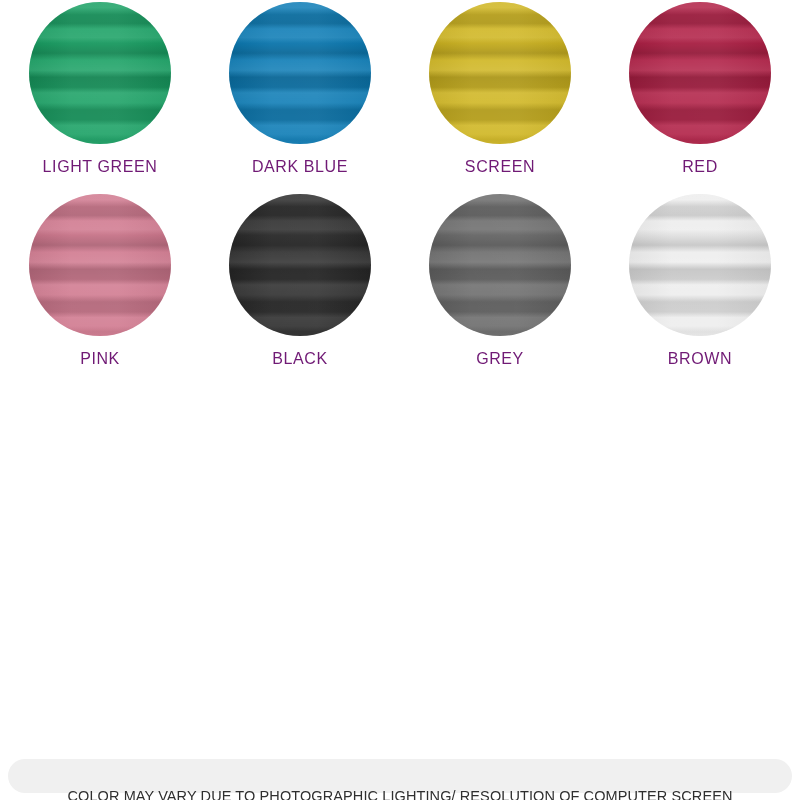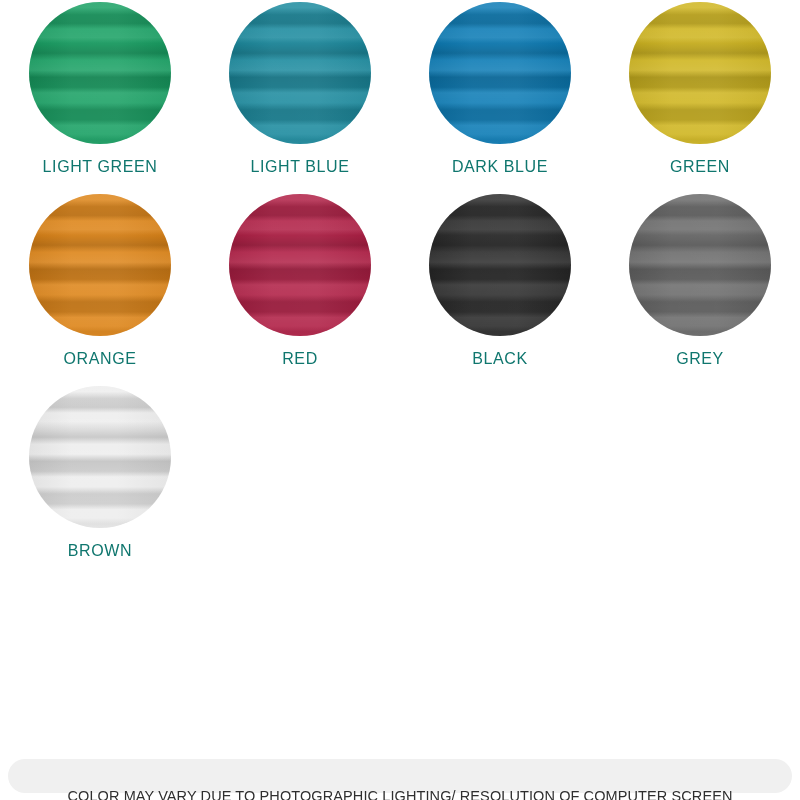--- a/index.html
+++ b/index.html
@@ -96,21 +96,21 @@
       rgba(255,255,255,0.05) 30%,
       rgba(255,255,255,0.06) 62%,
       rgba(0,0,0,0.04) 100%
     );
   }
 
   .swatch-label {
     margin-top: 14px;
     font-size: 16px;
     letter-spacing: 0.6px;
-    color: #0f766e;
+    color: #701a75;
     font-weight: 400;
     text-align: center;
     white-space: nowrap;
     font-family: "Liberation Sans", sans-serif;
   }
 
   .disclaimer-bar {
     position: absolute;
     left: 8px;
     top: 759px;
@@ -141,71 +141,62 @@
       <div class="swatch-disc-wrap">
         <div class="swatch-disc" style="background: rgb(24, 160, 99);">
           <div class="bands"></div>
           <div class="sheen"></div>
         </div>
       </div>
       <div class="swatch-label">LIGHT GREEN</div>
     </div>
 
 
-    <div class="swatch-cell">
-      <div class="swatch-disc-wrap">
-        <div class="swatch-disc" style="background: rgb(27, 138, 158);">
-          <div class="bands"></div>
-          <div class="sheen"></div>
-        </div>
-      </div>
-      <div class="swatch-label">LIGHT BLUE</div>
-    </div>
 
     <div class="swatch-cell">
       <div class="swatch-disc-wrap">
         <div class="swatch-disc" style="background: rgb(11, 123, 181);">
           <div class="bands"></div>
           <div class="sheen"></div>
         </div>
       </div>
       <div class="swatch-label">DARK BLUE</div>
     </div>
 
     <div class="swatch-cell">
       <div class="swatch-disc-wrap">
         <div class="swatch-disc" style="background: rgb(207, 181, 31);">
           <div class="bands"></div>
           <div class="sheen"></div>
         </div>
       </div>
-      <div class="swatch-label">GREEN</div>
-    </div>
-
-
-    <div class="swatch-cell">
-      <div class="swatch-disc-wrap">
-        <div class="swatch-disc" style="background: rgb(221, 132, 23);">
-          <div class="bands"></div>
-          <div class="sheen"></div>
-        </div>
-      </div>
-      <div class="swatch-label">ORANGE</div>
-    </div>
+      <div class="swatch-label">SCREEN</div>
+    </div>
+
+
 
     <div class="swatch-cell">
       <div class="swatch-disc-wrap">
         <div class="swatch-disc" style="background: rgb(176, 31, 69);">
           <div class="bands"></div>
           <div class="sheen"></div>
         </div>
       </div>
       <div class="swatch-label">RED</div>
     </div>
 
+    <div class="swatch-cell">
+      <div class="swatch-disc-wrap">
+        <div class="swatch-disc" style="background: rgb(208, 120, 142);">
+          <div class="bands"></div>
+          <div class="sheen"></div>
+        </div>
+      </div>
+      <div class="swatch-label">PINK</div>
+    </div>
 
 
 
 
     <div class="swatch-cell">
       <div class="swatch-disc-wrap">
         <div class="swatch-disc" style="background: rgb(42, 42, 42);">
           <div class="bands"></div>
           <div class="sheen"></div>
         </div>

